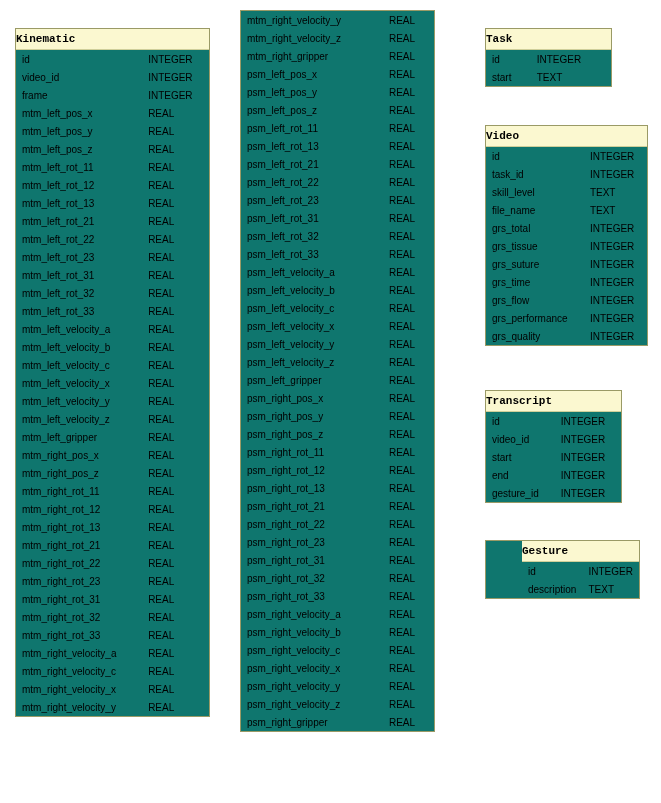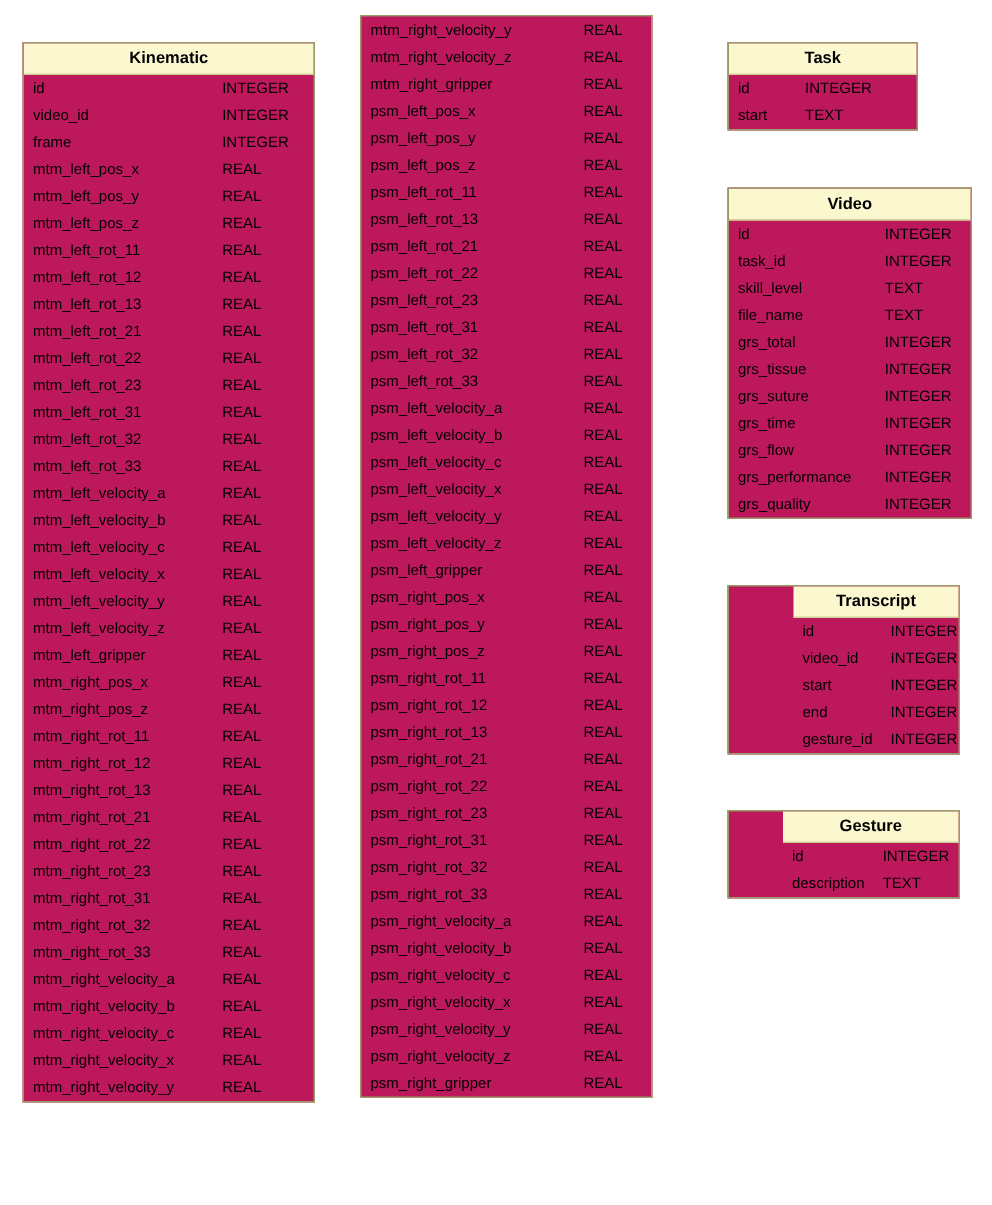--- a/index.html
+++ b/index.html
@@ -12,31 +12,32 @@
     width: 661px;
     box-sizing: border-box;
   }
   .canvas {
     position: relative;
     width: 641px;
     height: 790px;
   }
   .table-box {
     position: absolute;
-    background: #be185d;
+    background: #0f766e;
     border: 1px solid #9a9a66;
     box-sizing: border-box;
   }
   .table-title {
-    text-align: center;
+    text-align: left;
     font-weight: bold;
     font-size: 11px;
     padding: 4px 0;
     border-bottom: 1px solid #cfcf9a;
     background: #fbf8d0;
+    font-family: Liberation Mono, monospace;
   }
   .rows {
     display: table;
     width: 100%;
     border-collapse: collapse;
   }
   .row {
     display: table-row;
     height: 18px;
   }
@@ -189,24 +190,20 @@
         </div>
         <div class="row">
           <div class="col-name">mtm_right_rot_33</div>
           <div class="col-type">REAL</div>
         </div>
         <div class="row">
           <div class="col-name">mtm_right_velocity_a</div>
           <div class="col-type">REAL</div>
         </div>
         <div class="row">
-          <div class="col-name">mtm_right_velocity_b</div>
-          <div class="col-type">REAL</div>
-        </div>
-        <div class="row">
           <div class="col-name">mtm_right_velocity_c</div>
           <div class="col-type">REAL</div>
         </div>
         <div class="row">
           <div class="col-name">mtm_right_velocity_x</div>
           <div class="col-type">REAL</div>
         </div>
         <div class="row">
           <div class="col-name">mtm_right_velocity_y</div>
           <div class="col-type">REAL</div>
@@ -436,21 +433,21 @@
           <div class="col-name">grs_performance</div>
           <div class="col-type">INTEGER</div>
         </div>
         <div class="row">
           <div class="col-name">grs_quality</div>
           <div class="col-type">INTEGER</div>
         </div>
       </div>
   </div>
 
-  <div class="table-box" style="left:475px; top:380px; width:155px;padding-left:43px;">
+  <div class="table-box" style="left:475px; top:380px; width:137px;">
     <div class="table-title">Transcript</div>
     <div class="rows">
         <div class="row">
           <div class="col-name">id</div>
           <div class="col-type">INTEGER</div>
         </div>
         <div class="row">
           <div class="col-name">video_id</div>
           <div class="col-type">INTEGER</div>
         </div>

